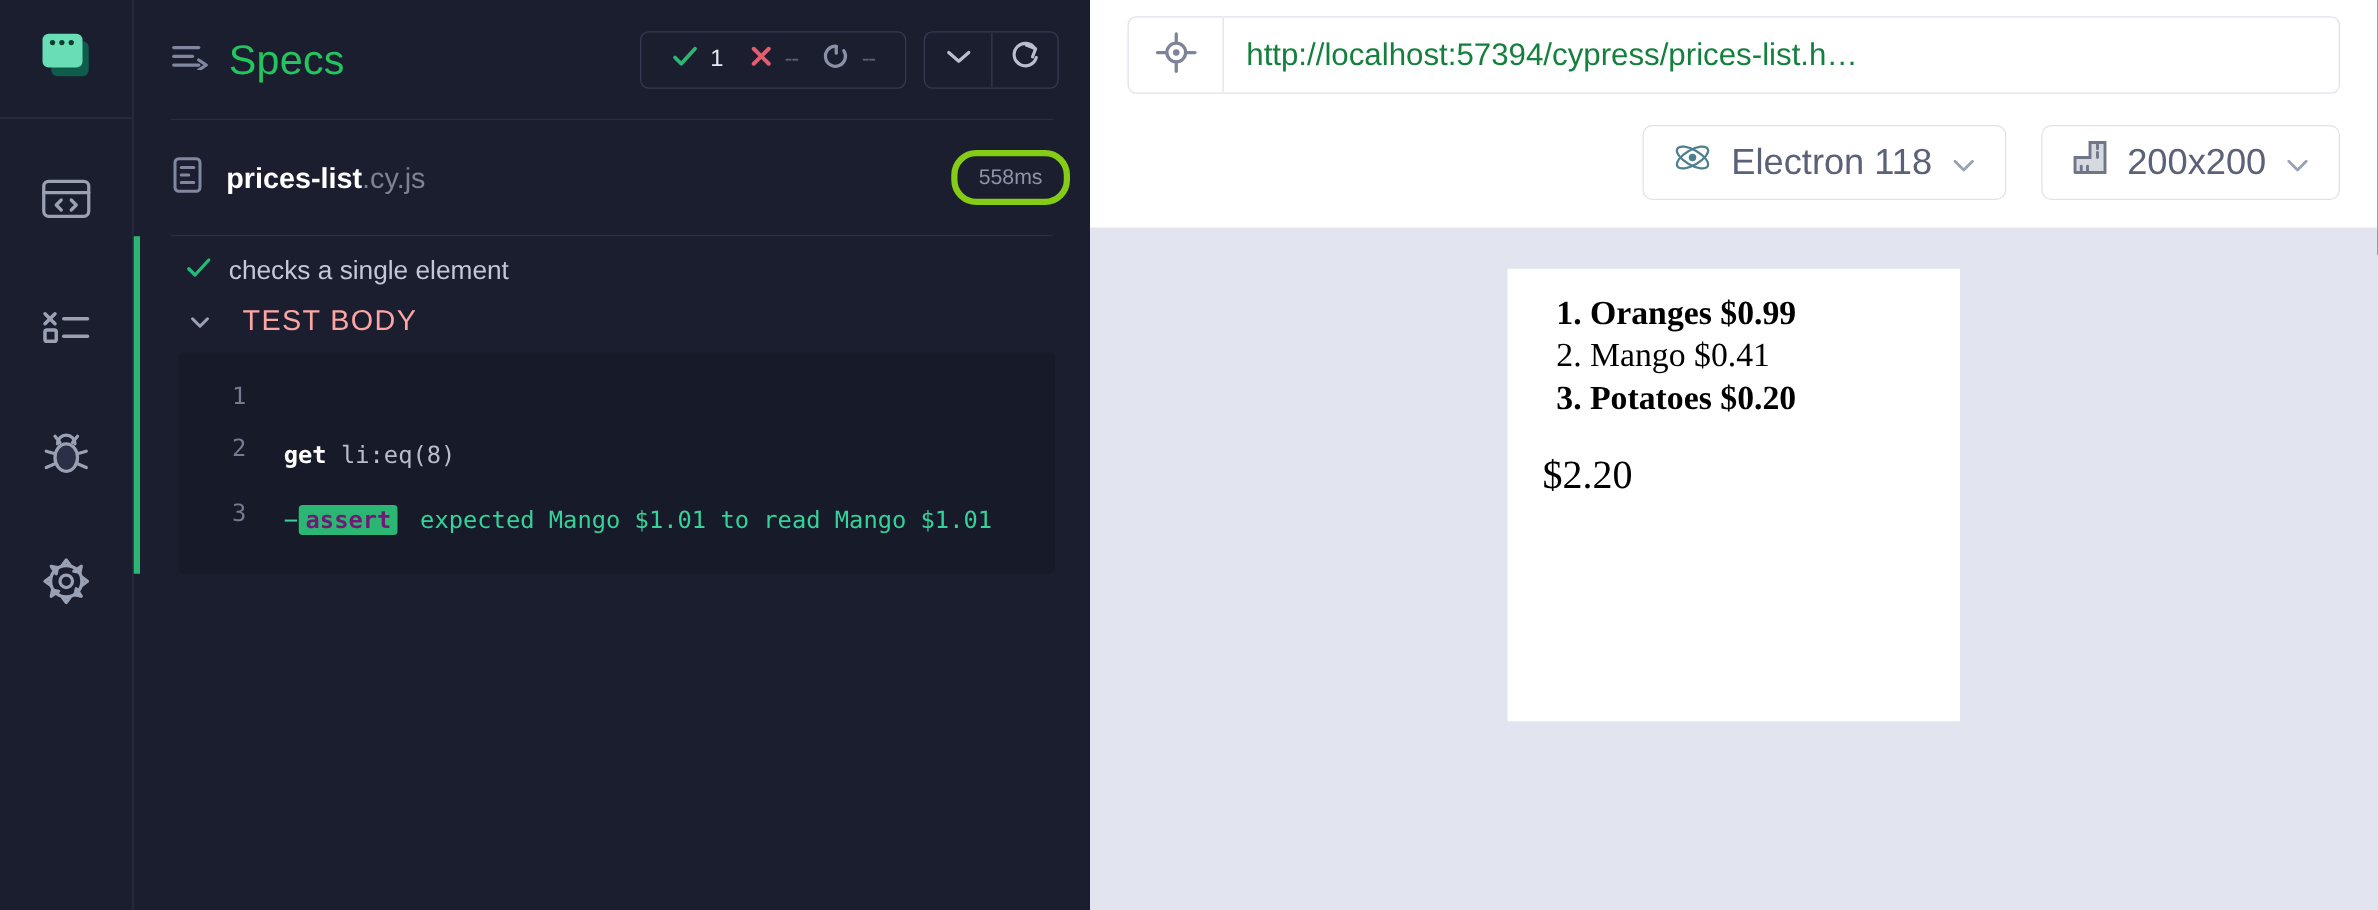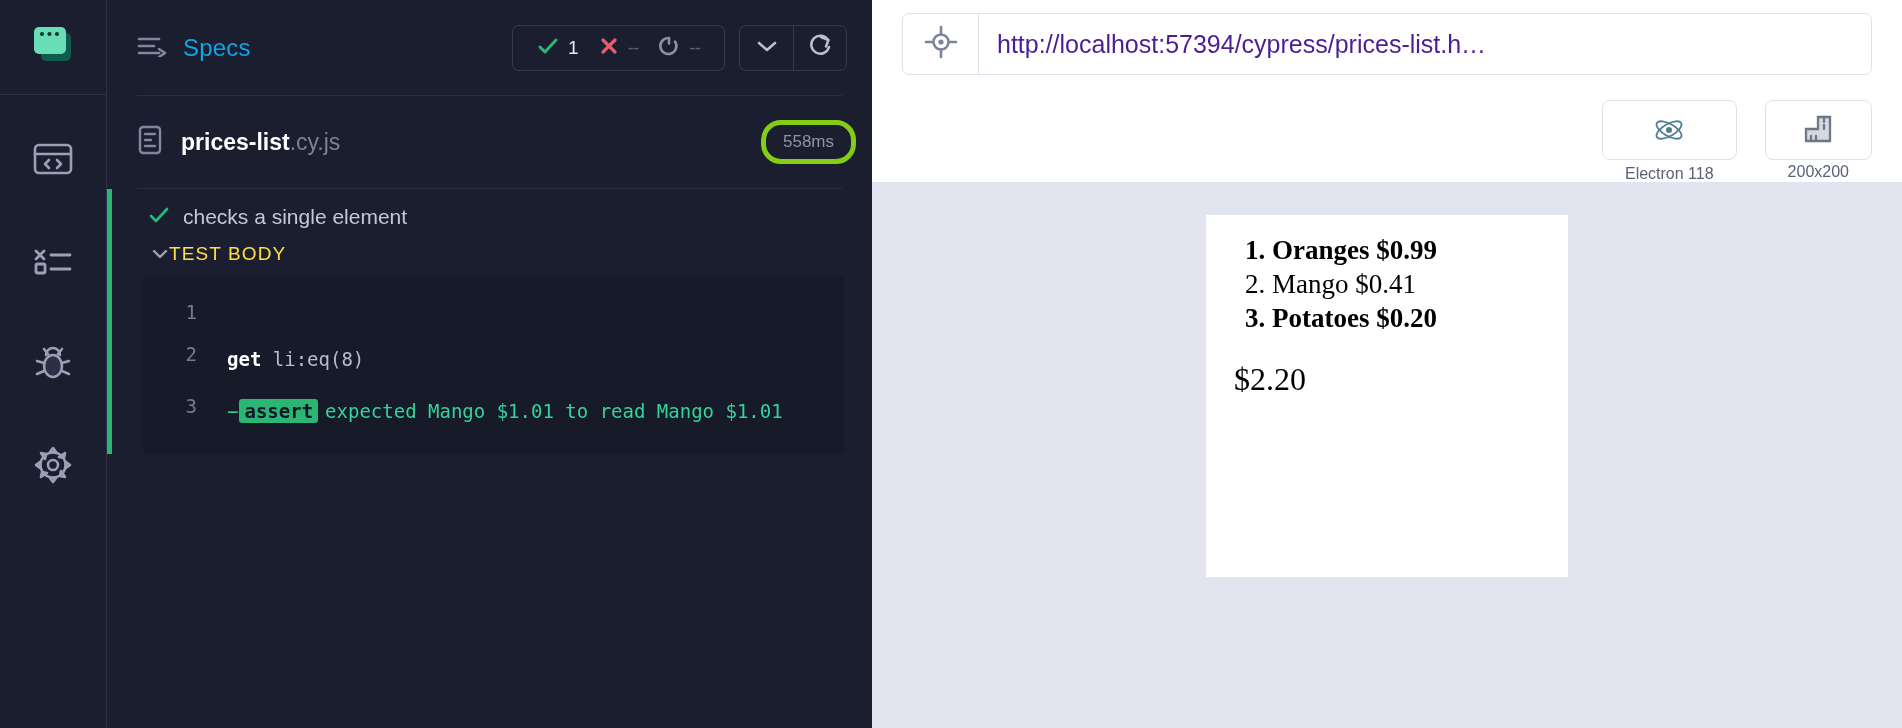--- a/index.html
+++ b/index.html
@@ -44,21 +44,21 @@
     height: 95px;
     display: flex; align-items: center;
     padding: 0 25px 0 30px;
     gap: 14px;
   }
   .specs-title {
     display: flex; align-items: center; gap: 16px;
     flex: 1 1 auto;
   }
   .specs-label {
-    color: #0ea5e9; font-size: 24px; font-weight: 400;
+    color: #22c55e; font-size: 33px; font-weight: 400;
     letter-spacing: .2px;
   }
   .stats-pill {
     display: flex; align-items: center; gap: 0px;
     border: 1px solid #343a52; border-radius: 7px;
     height: 46px; padding: 0 14px;
   }
   .stat { display: flex; align-items: center; gap: 9px; padding: 0 10px; }
   .stat-val { font-size: 19px; color: #e6e8f0; font-weight: 500; }
   .stat-val.dim { color: #596073; letter-spacing: -1px; }
@@ -92,23 +92,23 @@
     position: absolute; left: 0px; top: 0; bottom: 0;
     width: 5px; background: #2bb673;
   }
   .test-title-row {
     display: flex; align-items: center; gap: 14px;
     padding: 16px 30px 10px 30px;
     color: #c3c8d8; font-size: 21px;
   }
   .check-mark { color: #22bb77; font-size: 20px; }
   .test-body-row {
-    display: flex; align-items: center; gap: 0;
+    display: flex; align-items: center; gap: 25px;
     padding: 4px 30px 12px 32px;
-    color: #fde047; font-size: 19px; letter-spacing: 1.1px;
+    color: #fca5a5; font-size: 23px; letter-spacing: 1.1px;
   }
 
   .cmd-log {
     background: #171a29;
     margin: 0 28px 0 24px;
     border-radius: 4px;
     padding: 14px 0 16px 0;
   }
   .cmd {
     display: flex; align-items: flex-start;
@@ -119,23 +119,23 @@
   }
   .cmd-num {
     width: 62px; flex: 0 0 62px; text-align: right;
     color: #757b90; font-size: 19px; padding-right: 8px;
   }
   .cmd-text { padding-left: 22px; color: #cfd3e0; line-height: 1.7; }
   .cmd-name { color: #ffffff; font-weight: 700; }
   .cmd-arg { color: #b8bdcd; }
   .cmd.assert .cmd-text { color: #34d399; }
   .assert-badge {
-    background: #2bb673; color: #0f172a;
+    background: #2bb673; color: #701a75;
     font-weight: 700; border-radius: 3px;
-    padding: 1px 5px; margin-right: 7px;
+    padding: 1px 5px; margin-right: 18px;
   }
   .assert-dash { color: #34d399; margin-right: 1px; }
 
   
   .aut {
     flex: 1 1 auto;
     background: #ffffff;
     display: flex; flex-direction: column;
   }
   .aut-urlbar {
@@ -149,34 +149,34 @@
     height: 62px;
     border: 1px solid #dfe2ea; border-radius: 7px;
     overflow: hidden;
   }
   .selector-btn {
     width: 76px; height: 100%;
     display: flex; align-items: center; justify-content: center;
     border-right: 1px solid #dfe2ea; cursor: pointer;
   }
   .url-text {
-    padding: 0 18px; color: #4c1d95; font-size: 25px;
+    padding: 0 18px; color: #15803d; font-size: 25px;
     white-space: nowrap; overflow: hidden;
   }
   .aut-toolbar {
     height: 94px;
     display: flex; align-items: center; justify-content: flex-end;
     gap: 28px; padding: 0 30px 10px 30px;
     background: #ffffff;
   }
   .pick {
     display: flex; align-items: center; gap: 14px;
     height: 60px; padding: 12px 22px;
     border: 1px solid #dfe2ea; border-radius: 8px;
-    color: #5a6178; font-size: 16px; cursor: pointer; flex-direction: column;
+    color: #5a6178; font-size: 29px; cursor: pointer;
   }
   .pick .chev { color: #9aa1b4; }
   .aut-stage {
     flex: 1 1 auto; background: #e2e5ef;
     display: flex; align-items: flex-start; justify-content: center;
     padding-top: 33px;
   }
   .aut-frame {
     width: 362px; height: 362px;
     background: #ffffff;

